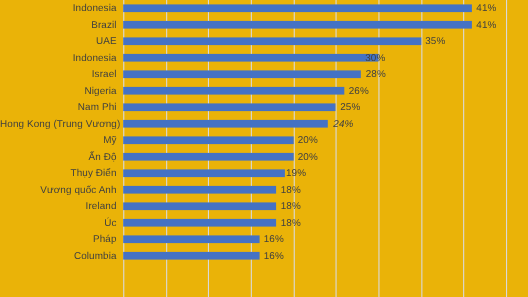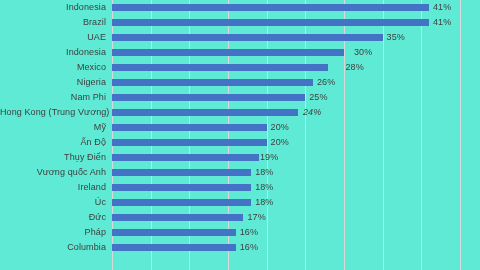--- a/index.html
+++ b/index.html
@@ -11,21 +11,21 @@
     width: 480px;
     height: 270px;
     overflow: hidden;
     font-family: "Liberation Sans", sans-serif;
   }
 
   #chart-root {
     position: relative;
     width: 480px;
     height: 270px;
-    background: #5eead4;
+    background: #eab308;
   }
 
   
   #plot-area {
     position: absolute;
     left: 112px;
     top: 0px;
     width: 368px;
     height: 270px;
   }
@@ -132,28 +132,28 @@
         <div class="cat-label">UAE</div>
         <div class="bar-wrap">
           <div class="bar" style="width: 270.588px; background: rgb(68, 114, 196);"></div>
           <div class="bar-value" style="left: 270.588px;">35%</div>
         </div>
       </div>
       <div class="row">
         <div class="cat-label">Indonesia</div>
         <div class="bar-wrap">
           <div class="bar" style="width: 231.933px; background: rgb(68, 114, 196);"></div>
-          <div class="bar-value" style="left: 238px; text-align: center;">30%</div>
-        </div>
-      </div>
-      <div class="row">
-        <div class="cat-label">Mexico</div>
+          <div class="bar-value" style="left: 216px; text-align: center;">30%</div>
+        </div>
+      </div>
+      <div class="row">
+        <div class="cat-label">Israel</div>
         <div class="bar-wrap">
           <div class="bar" style="width: 216.471px; background: rgb(68, 114, 196);"></div>
-          <div class="bar-value" style="left: 216.471px; margin-left: 13px;">28%</div>
+          <div class="bar-value" style="left: 216.471px;">28%</div>
         </div>
       </div>
       <div class="row">
         <div class="cat-label">Nigeria</div>
         <div class="bar-wrap">
           <div class="bar" style="width: 201.008px; background: rgb(68, 114, 196);"></div>
           <div class="bar-value" style="left: 201.008px;">26%</div>
         </div>
       </div>
       <div class="row">
@@ -206,27 +206,20 @@
         </div>
       </div>
       <div class="row">
         <div class="cat-label">Úc</div>
         <div class="bar-wrap">
           <div class="bar" style="width: 139.16px; background: rgb(68, 114, 196);"></div>
           <div class="bar-value" style="left: 139.16px;">18%</div>
         </div>
       </div>
       <div class="row">
-        <div class="cat-label">Đức</div>
-        <div class="bar-wrap">
-          <div class="bar" style="width: 131.429px; background: rgb(68, 114, 196);"></div>
-          <div class="bar-value" style="left: 131.429px;">17%</div>
-        </div>
-      </div>
-      <div class="row">
         <div class="cat-label">Pháp</div>
         <div class="bar-wrap">
           <div class="bar" style="width: 123.697px; background: rgb(68, 114, 196);"></div>
           <div class="bar-value" style="left: 123.697px;">16%</div>
         </div>
       </div>
       <div class="row">
         <div class="cat-label">Columbia</div>
         <div class="bar-wrap">
           <div class="bar" style="width: 123.697px; background: rgb(68, 114, 196);"></div>

